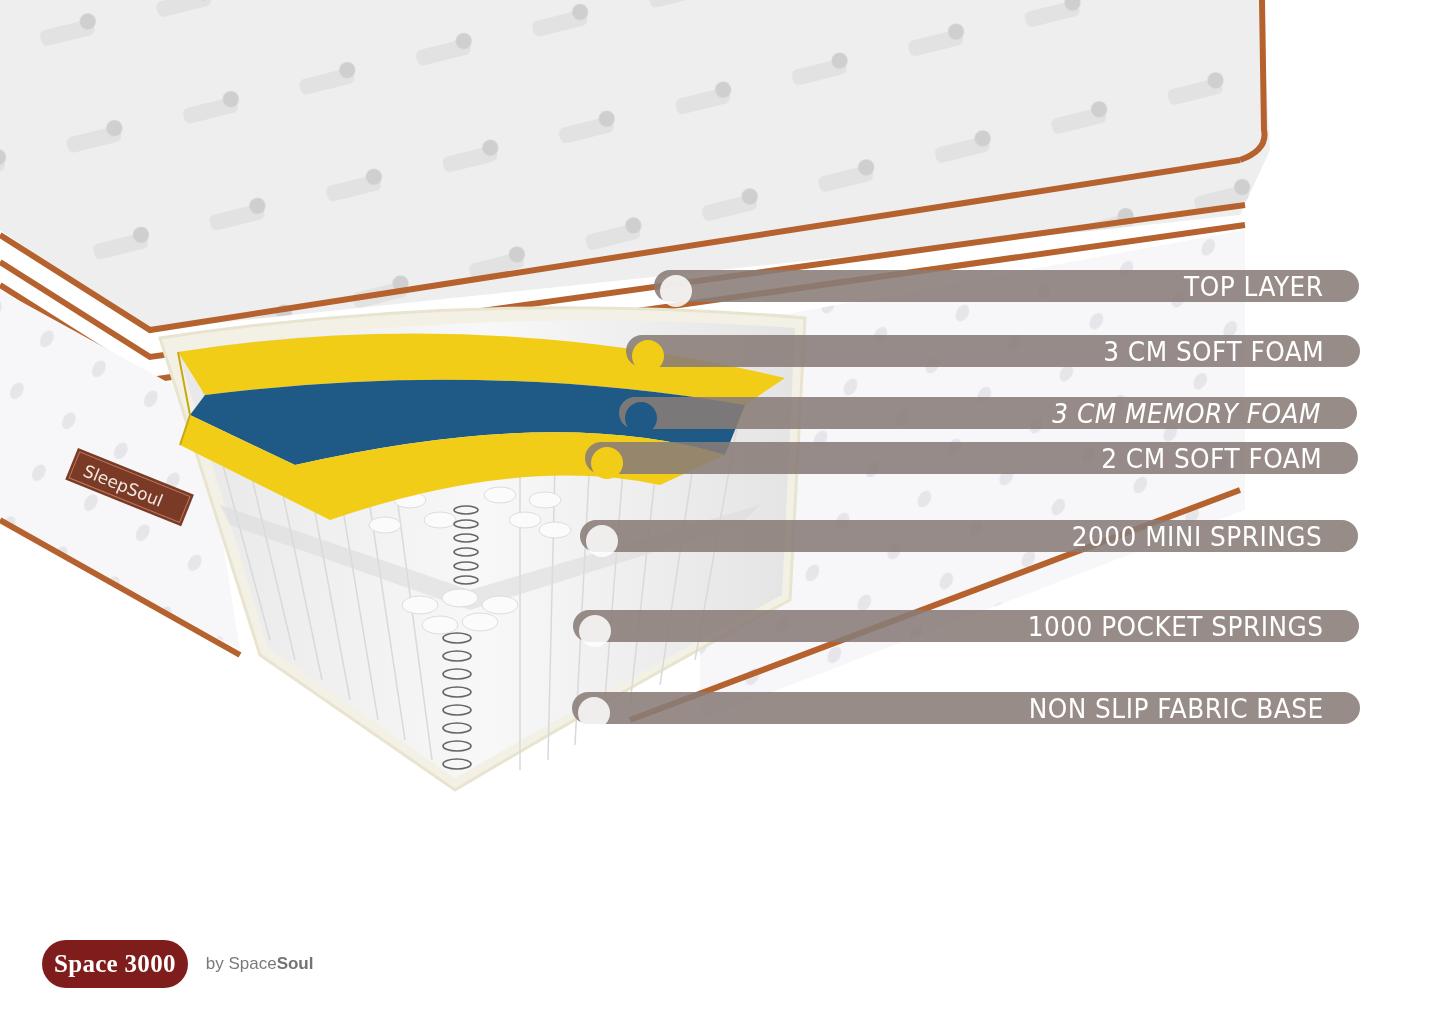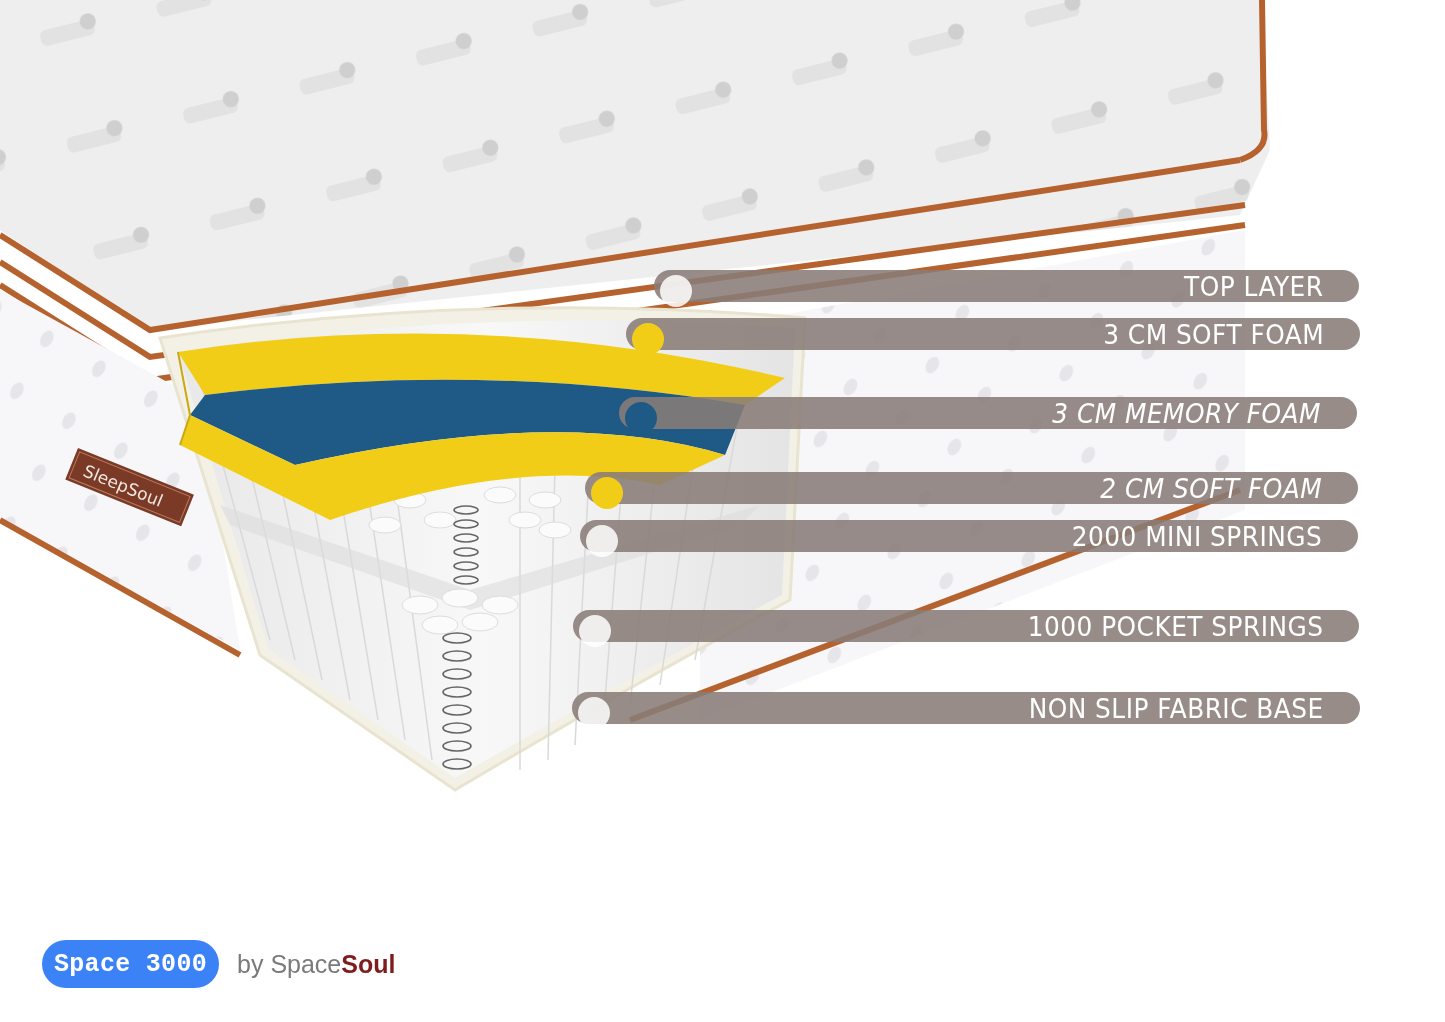--- a/index.html
+++ b/index.html
@@ -42,40 +42,40 @@
 
     .brand {
       position: absolute;
       left: 42px;
       top: 940px;
       display: flex;
       align-items: center;
       gap: 18px;
     }
     .badge {
-      background: #3b82f6;
+      background: #7f1d1d;
       color: #ffffff;
       border-radius: 26px;
       height: 48px;
       padding: 12px 12px;
       display: flex;
       align-items: center;
-      font-family: Liberation Mono, monospace;
+      font-family: Liberation Serif, serif;
       font-size: 25px;
       font-weight: bold;
       letter-spacing: 0.3px;
     }
     .byline {
       color: #7a7a7a;
       font-family: "Liberation Sans", "DejaVu Sans", sans-serif;
-      font-size: 25px;
+      font-size: 17px;
       display: flex;
       align-items: flex-start;
     }
-    .byline .brand-bold { font-weight: bold; color: #7f1d1d; }
+    .byline .brand-bold { font-weight: bold; color: #737373; }
   </style>
 </head>
 <body>
 
 <div class="scene">
   <svg width="1445" height="1022" viewBox="0 0 1445 1022">
     <defs>
       <pattern id="quilt" width="120" height="110" patternUnits="userSpaceOnUse" patternTransform="rotate(-14)">
         <rect width="120" height="110" fill="#eeeeee"></rect>
         <rect x="30" y="40" width="55" height="16" rx="6" fill="#e2e2e2"></rect>
@@ -175,29 +175,29 @@
     <path d="M205,395 Q480,360 745,405 L725,455 Q560,405 295,465 L190,415 Z" fill="#1f5a86"></path>
     <path d="M190,415 L295,465 Q560,405 725,455 L660,485 Q520,455 330,520 L180,445 Z" fill="#f2cd18"></path>
     <path d="M178,352 L190,415 L180,445" fill="none" stroke="#c9a814" stroke-width="2"></path>
   </svg>
 </div>
 
 <div class="label-bar" style="left:654px; top:270px; width:705px;">
   <span class="dot"></span>
   <span class="text">TOP LAYER</span>
 </div>
-<div class="label-bar" style="left:626px; top:318px; width:734px;">
+<div class="label-bar" style="left:626px; top:335px; width:734px;">
   <span class="dot yellow"></span>
   <span class="text">3 CM SOFT FOAM</span>
 </div>
 <div class="label-bar" style="left:619px; top:397px; width:738px;font-style:italic;">
   <span class="dot blue"></span>
   <span class="text">3 CM MEMORY FOAM</span>
 </div>
-<div class="label-bar" style="left:585px; top:472px; width:773px;font-style:italic;">
+<div class="label-bar" style="left:585px; top:442px; width:773px;">
   <span class="dot yellow"></span>
   <span class="text">2 CM SOFT FOAM</span>
 </div>
 <div class="label-bar" style="left:580px; top:520px; width:778px;">
   <span class="dot"></span>
   <span class="text">2000 MINI SPRINGS</span>
 </div>
 <div class="label-bar" style="left:573px; top:610px; width:786px;text-align:right;">
   <span class="dot"></span>
   <span class="text">1000 POCKET SPRINGS</span>

